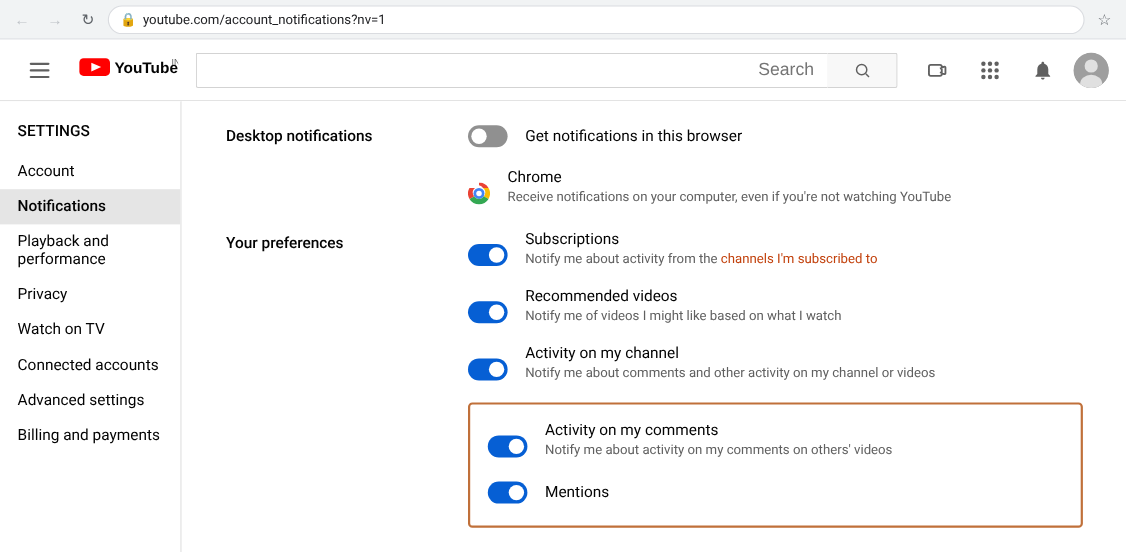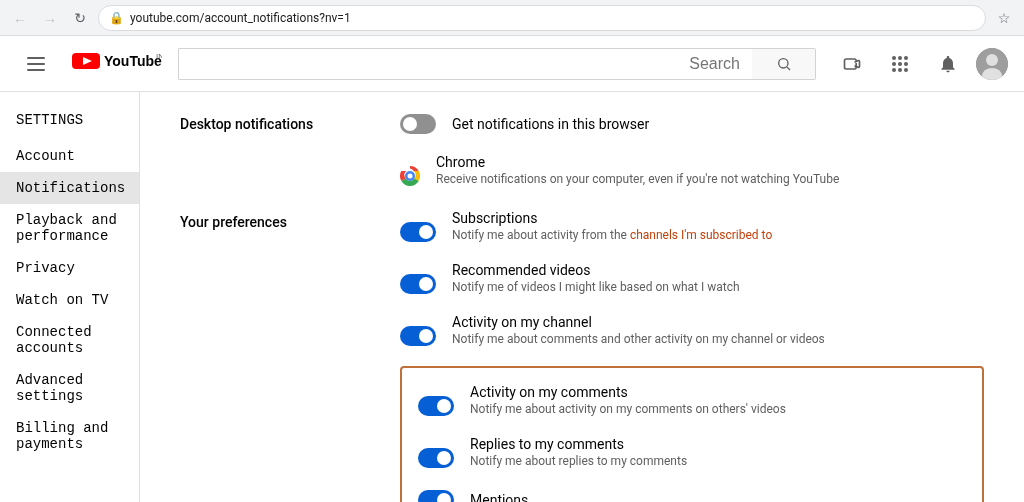--- a/index.html
+++ b/index.html
@@ -124,27 +124,26 @@
 
     
     .main-layout {
       display: flex;
       height: calc(502px - 36px - 56px);
       overflow: hidden;
     }
 
     
     .sidebar {
-      width: 140px;
+      width: 165px;
       background: #fff;
       border-right: 1px solid #e0e0e0;
       padding: 12px 0;
       overflow-y: auto;
       flex-shrink: 0;
-      font-family: Liberation Mono, monospace;
     }
     .settings-title {
       font-size: 14px;
       font-weight: 500;
       padding: 8px 16px 12px;
       color: #030303;
     }
     .sidebar-item {
       padding: 8px 16px;
       cursor: pointer;
@@ -424,29 +423,20 @@
           <div class="setting-item">
             <div class="toggle on">
               <div class="toggle-knob"></div>
             </div>
             <div>
               <div class="setting-text-title">Activity on my comments</div>
               <div class="setting-text-desc">Notify me about activity on my comments on others' videos</div>
             </div>
           </div>
 
-          <div class="setting-item">
-            <div class="toggle on">
-              <div class="toggle-knob"></div>
-            </div>
-            <div>
-              <div class="setting-text-title">Replies to my comments</div>
-              <div class="setting-text-desc">Notify me about replies to my comments</div>
-            </div>
-          </div>
 
           <div class="setting-item">
             <div class="toggle on">
               <div class="toggle-knob"></div>
             </div>
             <div>
               <div class="setting-text-title">Mentions</div>
 
             </div>
           </div>

